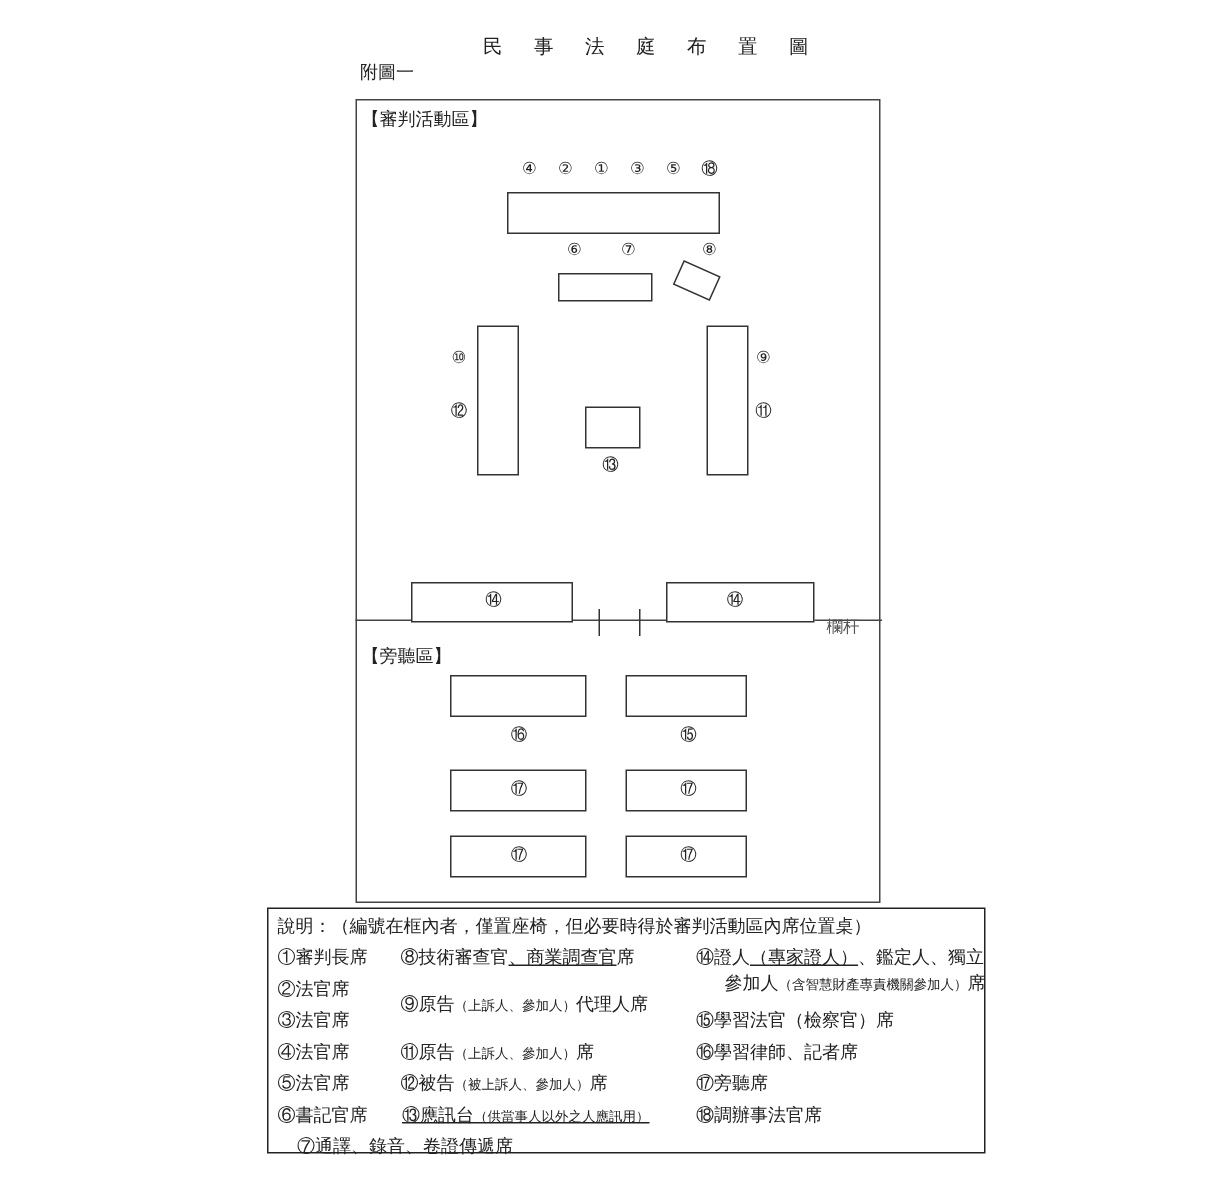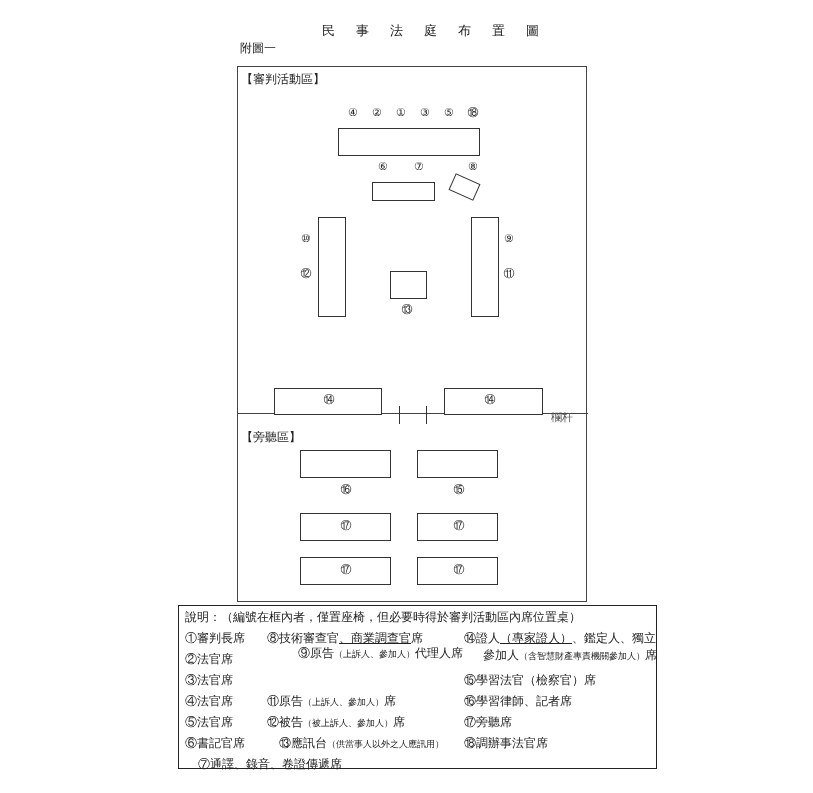--- a/index.html
+++ b/index.html
@@ -87,30 +87,30 @@
   <div class="lg-row" style="left:6px;top:46px;">②法官席</div>
   <div class="lg-row" style="left:6px;top:67px;">③法官席</div>
   <div class="lg-row" style="left:6px;top:88px;">④法官席</div>
   <div class="lg-row" style="left:6px;top:109px;">⑤法官席</div>
   <div class="lg-row" style="left:6px;top:130px;">⑥書記官席</div>
   <div class="lg-row" style="left:19px;top:151px;">⑦通譯、錄音、卷證傳遞席</div>
 
   <div class="lg-row" style="left:88px;top:25px;">
     <span>⑧技術審查官</span><span class="ul">、商業調查官</span><span>席</span>
   </div>
-  <div class="lg-row" style="left:88px;top:40px;margin-left:31px;">
+  <div class="lg-row" style="left:88px;top:56px;">
     <span>⑨原告</span><span class="small">（上訴人、參加人）</span><span>代理人席</span>
   </div>
   <div class="lg-row" style="left:88px;top:88px;">
     <span>⑪原告</span><span class="small">（上訴人、參加人）</span><span>席</span>
   </div>
   <div class="lg-row" style="left:88px;top:109px;">
     <span>⑫被告</span><span class="small">（被上訴人、參加人）</span><span>席</span>
   </div>
-  <div class="lg-row" style="left:100px;top:130px;">
+  <div class="lg-row" style="left:89px;top:130px;text-decoration:underline;">
     <span>⑬應訊台</span><span class="small">（供當事人以外之人應訊用）</span>
   </div>
 
   <div class="lg-row" style="left:285px;top:25px;">
     <span>⑭證人</span><span class="ul">（專家證人）</span><span>、鑑定人、獨立</span>
   </div>
   <div class="lg-row" style="left:304px;top:42px;">
     <span>參加人</span><span class="small">（含智慧財產專責機關參加人）</span><span>席</span>
   </div>
   <div class="lg-row" style="left:285px;top:67px;">⑮學習法官（檢察官）席</div>

